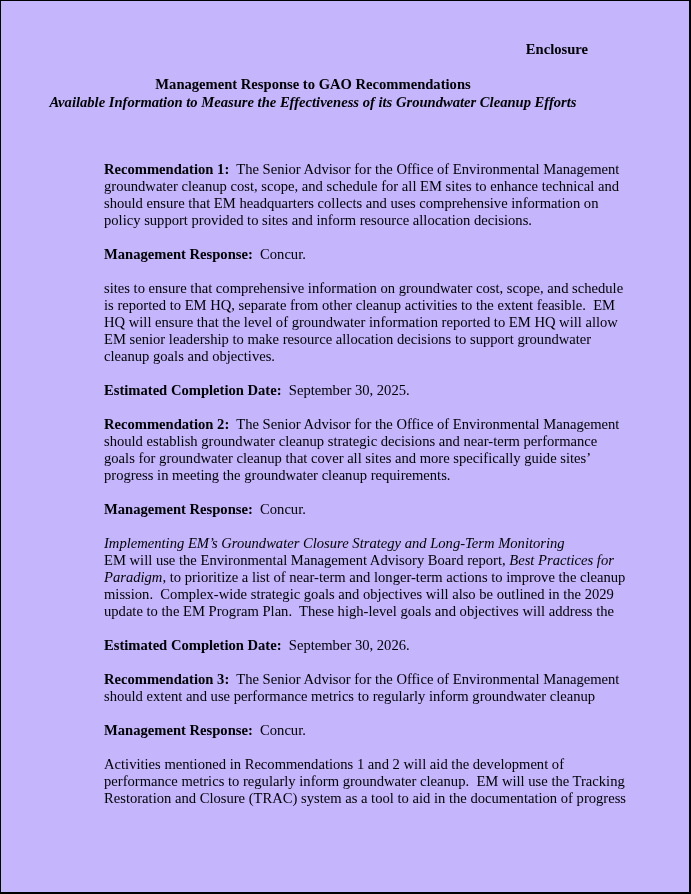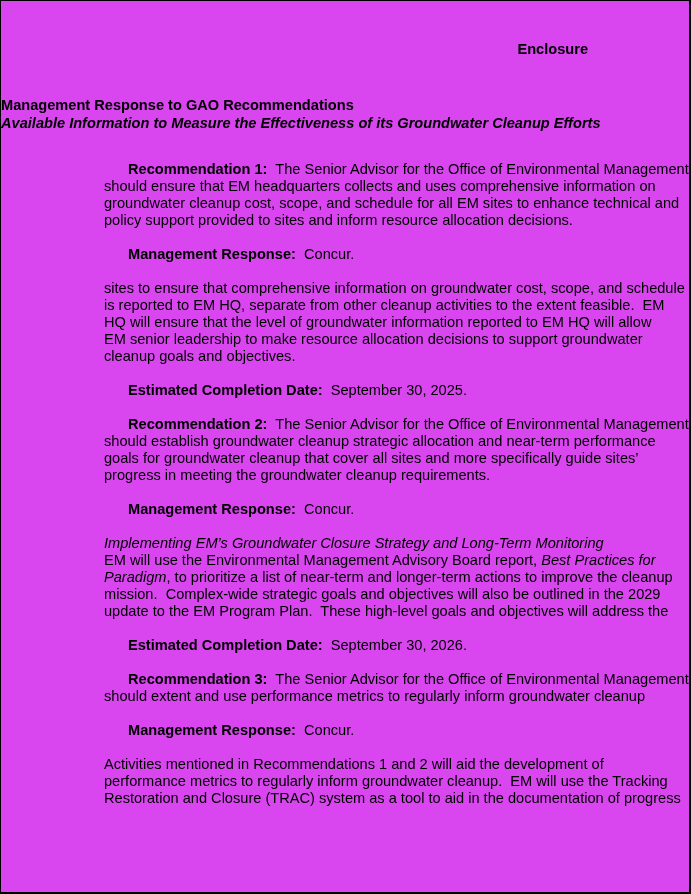--- a/index.html
+++ b/index.html
@@ -2,80 +2,80 @@
 <html><head>
   <meta charset="utf-8">
   <style>
     html, body { margin: 0; padding: 0; background: #ffffff; }
     body { width: 691px; height: 894px; position: relative; overflow: hidden; }
     .page {
       position: absolute; left: 0; top: 0;
       width: 688px; height: 891px;
       border-left: 1px solid #000; border-top: 1px solid #000;
       border-right: 2px solid #000; border-bottom: 2px solid #000;
-      background: #d946ef;
-      font-family: Liberation Sans, sans-serif;
+      background: #c4b5fd;
+      font-family: Liberation Serif, serif;
       color: #000;
       font-size: 14.6px;
       line-height: 17px;
     }
     .enclosure {
       position: absolute; top: 40px; right: 101px;
       font-weight: bold; font-size: 14.6px;
     }
     .title-block {
-      position: absolute; top: 96px; left: 0; width: 624px;
-      font-weight: bold; line-height: 17.5px;
+      position: absolute; top: 75px; left: 0; width: 624px;
+      text-align: center; font-weight: bold; line-height: 17.5px;
     }
     .title-block .line { display: block; white-space: nowrap; }
     .title-block i { font-weight: bold; }
     .body {
       position: absolute; left: 103px; top: 160px; width: 490px;
     }
     .para { margin: 0 0 17px 0; white-space: normal; }
     .para .ln { display: block; white-space: nowrap; }
-    b.lbl { font-weight: bold; margin-left: 24px; }
+    b.lbl { font-weight: bold; }
   </style>
 </head>
 <body>
 
 <div class="page">
 
   <div class="enclosure">Enclosure</div>
 
   <div class="title-block">
     <span class="line">Management Response to GAO Recommendations</span>
     <span class="line"><i>Available Information to Measure the Effectiveness of its Groundwater Cleanup Efforts</i></span>
   </div>
 
   <div class="body">
 
     <p class="para">
       <span class="ln"><b class="lbl">Recommendation 1:</b><span style="white-space:pre">  The Senior Advisor for the Office of Environmental Management</span></span>
+      <span class="ln">groundwater cleanup cost, scope, and schedule for all EM sites to enhance technical and</span>
       <span class="ln">should ensure that EM headquarters collects and uses comprehensive information on</span>
-      <span class="ln">groundwater cleanup cost, scope, and schedule for all EM sites to enhance technical and</span>
       <span class="ln">policy support provided to sites and inform resource allocation decisions.</span>
     </p>
     <p class="para">
       <span class="ln"><b class="lbl">Management Response:</b><span style="white-space:pre">  Concur.</span></span>
     </p>
     <p class="para">
       <span class="ln">sites to ensure that comprehensive information on groundwater cost, scope, and schedule</span>
       <span class="ln" style="white-space:pre">is reported to EM HQ, separate from other cleanup activities to the extent feasible.  EM</span>
       <span class="ln">HQ will ensure that the level of groundwater information reported to EM HQ will allow</span>
       <span class="ln">EM senior leadership to make resource allocation decisions to support groundwater</span>
       <span class="ln">cleanup goals and objectives.</span>
     </p>
     <p class="para">
       <span class="ln"><b class="lbl">Estimated Completion Date:</b><span style="white-space:pre">  September 30, 2025.</span></span>
     </p>
 
     <p class="para">
       <span class="ln"><b class="lbl">Recommendation 2:</b><span style="white-space:pre">  The Senior Advisor for the Office of Environmental Management</span></span>
-      <span class="ln">should establish groundwater cleanup strategic allocation and near-term performance</span>
+      <span class="ln">should establish groundwater cleanup strategic decisions and near-term performance</span>
       <span class="ln">goals for groundwater cleanup that cover all sites and more specifically guide sites’</span>
       <span class="ln">progress in meeting the groundwater cleanup requirements.</span>
     </p>
     <p class="para">
       <span class="ln"><b class="lbl">Management Response:</b><span style="white-space:pre">  Concur.</span></span>
     </p>
     <p class="para">
       <span class="ln"><i>Implementing EM’s Groundwater Closure Strategy and Long-Term Monitoring</i></span>
       <span class="ln"><span>EM will use the Environmental Management Advisory Board report, </span><i>Best Practices for</i></span>
       <span class="ln"><i>Paradigm</i><span>, to prioritize a list of near-term and longer-term actions to improve the cleanup</span></span>

